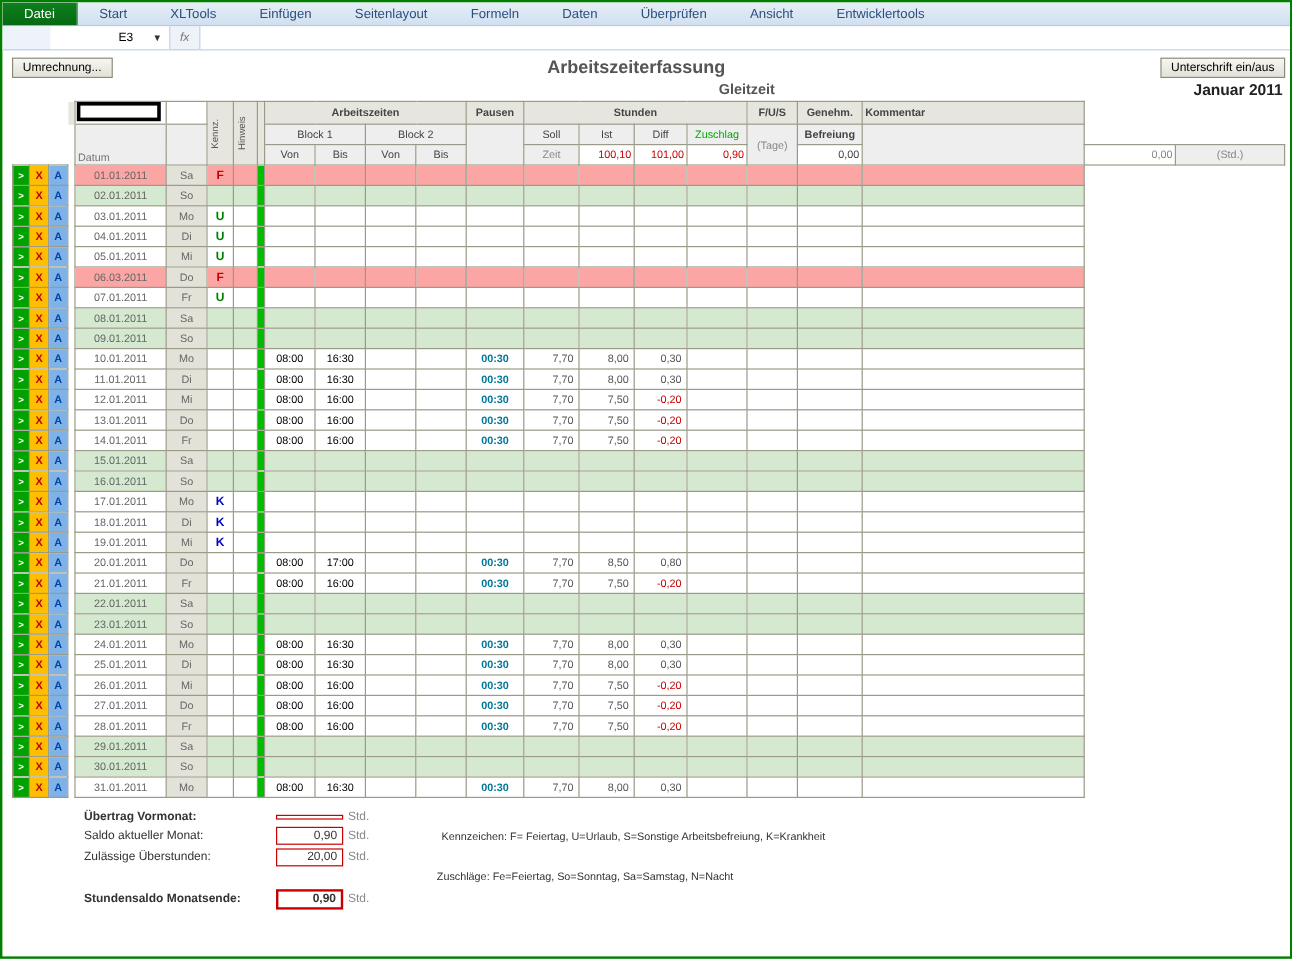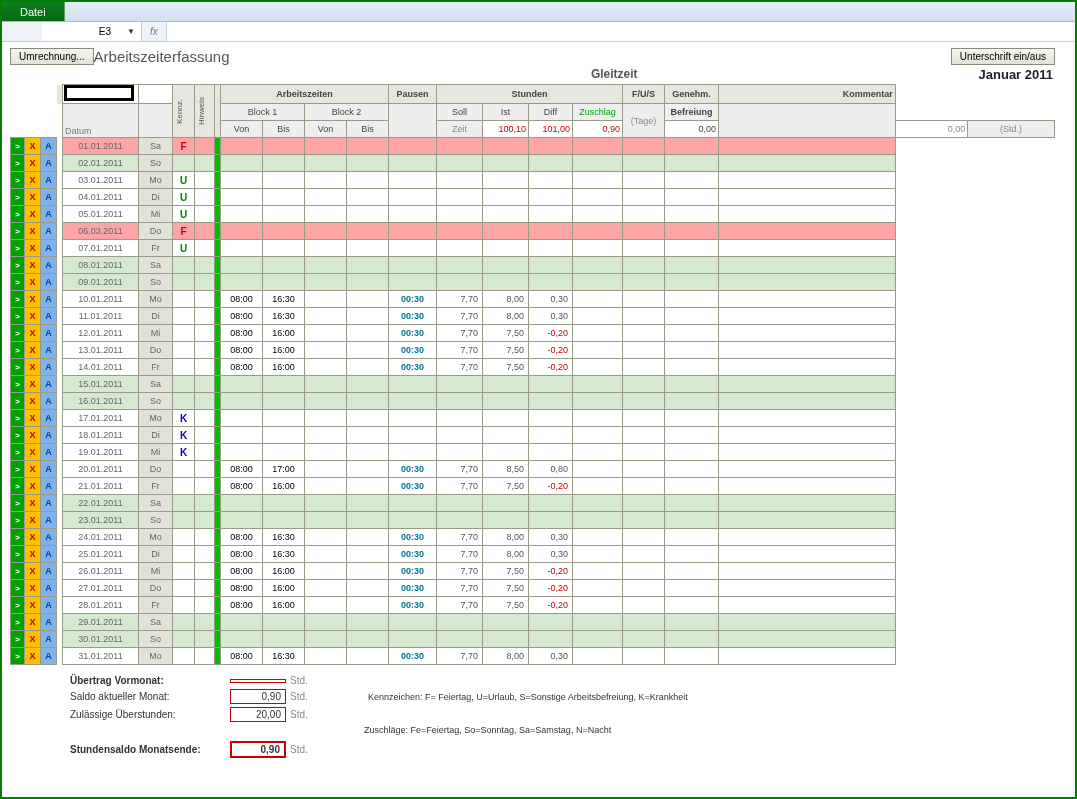--- a/index.html
+++ b/index.html
@@ -5,24 +5,24 @@
 *{box-sizing:border-box;margin:0;padding:0;font-family:Verdana,Arial,sans-serif;font-size:10px}
 body{background:#fff;border:2px solid #007f00;width:1077px;height:799px;overflow:hidden}
 .ribbon{background:linear-gradient(#e6eff7,#d0dff0);border-bottom:1px solid #a8bdd4;display:flex;align-items:stretch;height:20px}
 .ribbon .file{background:linear-gradient(#0f7f1d,#046912);color:#fff;padding:3px 18px;font-size:11px;border-right:1px solid #5aa35a;display:flex;align-items:center}
 .ribbon .tab{padding:3px 18px;color:#2b4f7e;font-size:11px;display:flex;align-items:center;cursor:pointer}
 .fxbar{display:flex;align-items:center;height:20px;border-bottom:1px solid #bfcfe0;background:#eef3fa}
 .fxbar .namebox{width:100px;text-align:center;border-right:1px solid #bfcfe0;display:flex;align-items:center;justify-content:flex-end;padding:0 6px;height:100%;background:#fff;margin-left:40px}
 .fxbar .dd{color:#333;font-size:8px;margin-left:16px}
 .fxbar .fx{font-style:italic;color:#777;margin:0 8px}
 .fxbar .fxinput{flex:1;height:100%;background:#fff;border-left:1px solid #bfcfe0}
-.sheet{padding:6px 20px 4px 8px}
+.sheet{padding:6px 4px 4px 8px}
 .toprow{display:flex;align-items:center;margin-bottom:2px}
 .btn{background:linear-gradient(#f7f7f2,#e1e1d6);border:1px solid #8a8a7a;padding:2px 8px;font-size:10px;cursor:pointer}
-.title{flex:1;text-align:left;font-weight:normal;font-size:15px;color:#555}
+.title{flex:1;text-align:center;font-weight:bold;font-size:15px;color:#555}
 .subtitle{display:flex;margin-bottom:2px}
 .subtitle .mid{flex:1;text-align:center;font-weight:bold;color:#555;font-size:12px}
 .subtitle .rt{font-weight:bold;font-size:13px;color:#222;padding-right:2px}
 table.grid{border-collapse:collapse;width:100%}
 table.grid td,table.grid th{border:1px solid #9a9a88;padding:1px 2px;height:17px;white-space:nowrap;overflow:hidden}
 th{background:#eee;font-weight:normal;font-size:9px;color:#444;text-align:center}
 .hdr-top th{background:#e6e6de}
 .col-gt{width:14px;background:#00a200;color:#fff;text-align:center;font-size:8px;font-weight:bold}
 .col-x{width:16px;background:#ffbe00;color:#c20000;text-align:center;font-weight:bold;font-size:9px}
 .col-a{width:16px;background:#7fb2e6;color:#0044a8;text-align:center;font-weight:bold;font-size:9px}
@@ -54,20 +54,31 @@
 .footer .legend{margin-left:38px;color:#333;font-size:9px}
 .fh{font-weight:bold}
 .cursor-box{border:3px solid #000;width:70px;height:16px;position:relative;top:-1px;left:-1px}
 .zuh{color:#00a800}
 </style>
 </head>
 <body>
 
 <div class="ribbon">
   <div class="file">Datei</div>
+  <div id="ribbon-rest" style="display: flex;">
+      <div class="tab">Start</div>
+      <div class="tab">XLTools</div>
+      <div class="tab">Einfügen</div>
+      <div class="tab">Seitenlayout</div>
+      <div class="tab">Formeln</div>
+      <div class="tab">Daten</div>
+      <div class="tab">Überprüfen</div>
+      <div class="tab">Ansicht</div>
+      <div class="tab">Entwicklertools</div>
+    </div>
 </div>
 
 <div class="fxbar">
   <div class="namebox">
       <span>E3</span>
       <span class="dd">▼</span>
     </div>
   <span class="fx">fx</span>
   <div class="fxinput"></div>
 </div>
@@ -121,21 +132,21 @@
           </th>
         <th rowspan="3">
             <div class="vert">Hinweis</div>
           </th>
         <th rowspan="3" class="col-bar"></th>
         <th colspan="4" class="fh">Arbeitszeiten</th>
         <th class="fh">Pausen</th>
         <th colspan="4" class="fh">Stunden</th>
         <th class="fh">F/U/S</th>
         <th class="fh">Genehm.</th>
-        <th class="fh" style="text-align:right">Kommentar</th>
+        <th class="fh" style="text-align:left">Kommentar</th>
       </tr>
       <tr>
         <th colspan="3" style="border:0;background:#fff"></th>
           <th class="col-gap"></th>
         <th rowspan="2" style="text-align:left;vertical-align:bottom;color:#777">Datum</th>
         <th rowspan="2"></th>
         <th colspan="2">Block 1</th>
         <th colspan="2">Block 2</th>
         <th rowspan="2"></th>
         <th>Soll</th>

